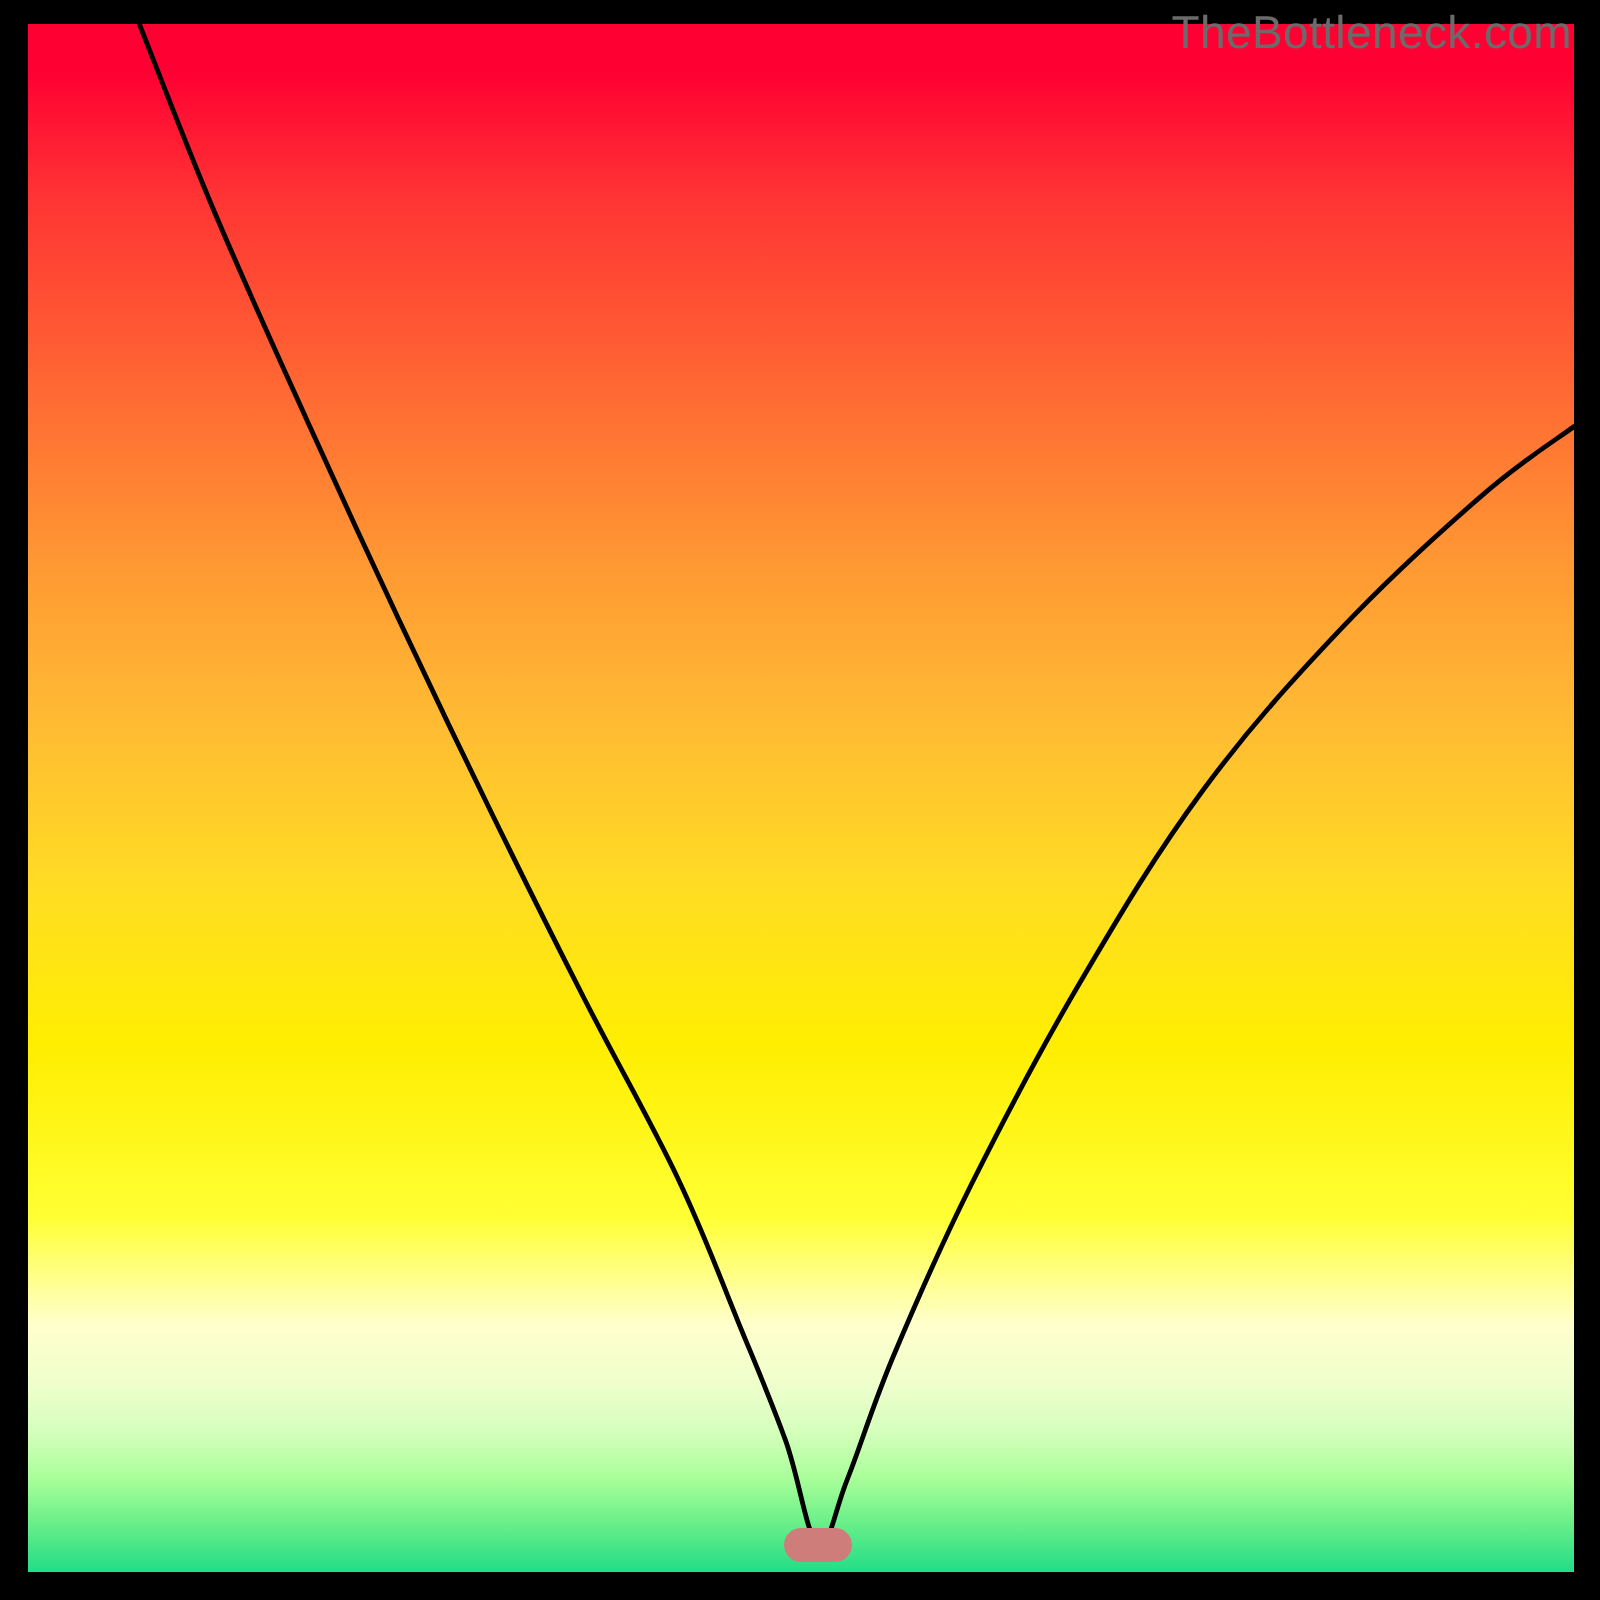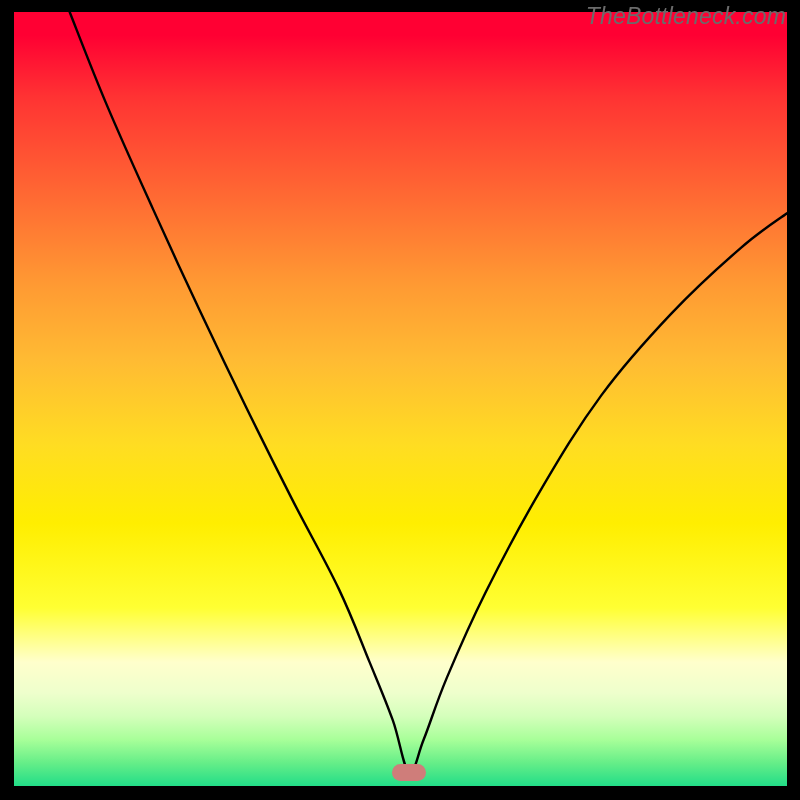--- a/index.html
+++ b/index.html
@@ -53,21 +53,20 @@
     border-radius: 9px;
     background: #cf7d7a;
   }
   .watermark {
     position: absolute;
     top: 3px;
     right: 14px;
     color: #6b6b6b;
     font-size: 23px;
     letter-spacing: 0.2px;
-    font-style: italic;
   }
 </style>
 </head>
 <body>
 
 <div class="wrap">
   <div class="plot-area"></div>
 
   <svg class="curve" viewBox="0 0 773 774" preserveAspectRatio="none">
     <path id="curve-path" d="M 55.66 0.00 C 62.33 16.72, 77.73 57.35, 92.76 92.88 C 107.79 128.41, 122.44 160.45, 139.14 197.37 C 155.84 234.29, 168.82 262.46, 185.52 297.99 C 202.22 333.52, 215.20 360.61, 231.90 394.74 C 248.60 428.87, 261.58 454.88, 278.28 487.62 C 294.98 520.36, 310.75 547.37, 324.66 576.63 C 338.57 605.89, 345.84 626.48, 355.58 650.16 C 365.32 673.84, 371.67 688.43, 378.77 708.21 C 385.87 727.99, 389.44 756.59, 395.00 760.07 C 400.57 763.55, 402.87 744.56, 409.69 727.56 C 416.51 710.56, 421.75 692.11, 432.88 665.64 C 444.01 639.17, 454.83 613.94, 471.53 580.50 C 488.23 547.06, 504.77 515.41, 525.64 479.88 C 546.51 444.35, 563.83 415.17, 587.48 383.13 C 611.13 351.09, 632.00 328.33, 657.05 301.86 C 682.10 275.39, 705.75 254.18, 726.62 236.07 C 747.49 217.96, 764.65 207.51, 773.00 201.24" fill="none" stroke="#000000" stroke-width="2.4" stroke-linecap="round" stroke-linejoin="round"></path>

